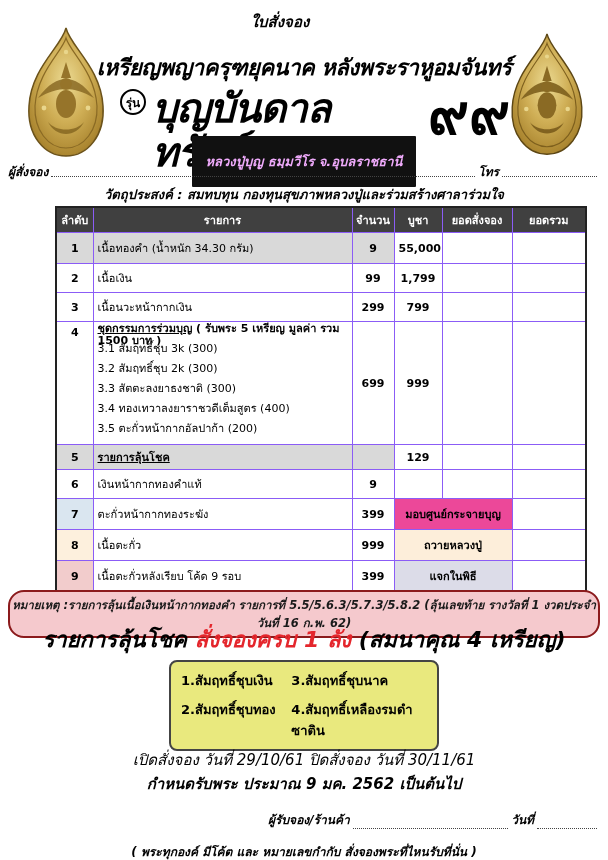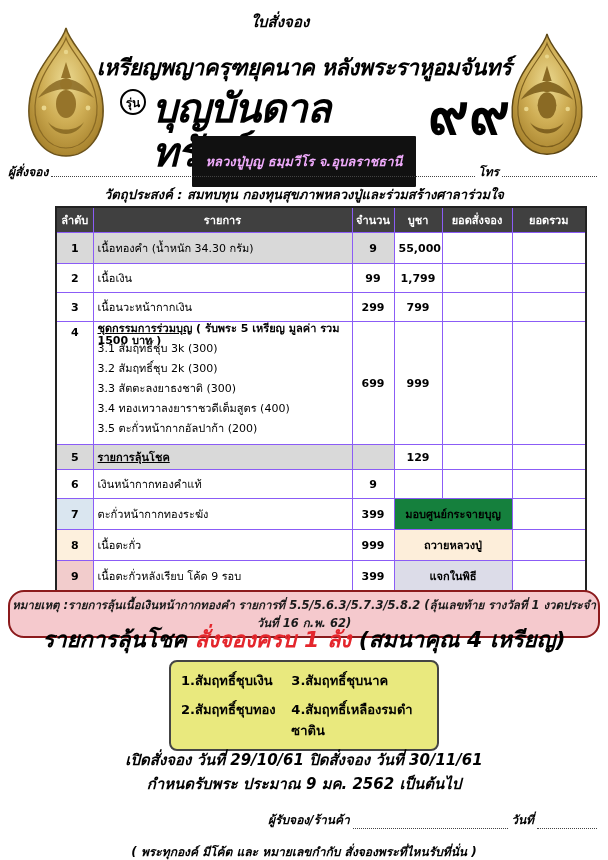--- a/index.html
+++ b/index.html
@@ -33,38 +33,38 @@
   table.order{border:2px solid #222;}
   table.order th{background:#404040;color:#fff;font-weight:bold;height:22px;text-align:center;padding:1px 2px;}
   td.c{text-align:center;}
   td.num{font-weight:bold;text-align:center;}
   tr.gray td.g{background:#d9d9d9;}
   .name-u{text-decoration:underline;font-weight:bold;}
   .sub-lines div{height:20px;line-height:12px;}
   .row-h28 td{height:26px;}
   .row-h24 td{height:22px;}
   .row-h30 td{height:28px;}
-  td.cell-blue{background:#15803d;}
+  td.cell-blue{background:#ec4899;}
   td.cell-cream{background:#fdeeda;}
   td.cell-lav{background:#dcdce8;}
   td.no-blue{background:#dae6f0;}
   td.no-cream{background:#fdf0dd;}
   td.no-pink{background:#f2cccc;}
   td.alloc{font-weight:bold;text-align:center;font-size:11.5px;}
   td.total-label{text-align:right;font-weight:bold;border-left:none;}
   td.total-label span{text-decoration:underline;}
   
   .note-box{top:590px;left:8px;width:592px;box-sizing:border-box;background:#f5c9cd;border:2px solid #8b1a1c;border-radius:16px;
     font-size:11.5px;font-weight:bold;font-style:italic;text-align:center;padding:4px 2px;color:#1a1a1a;}
   .lucky-line{top:622px;left:0;width:608px;text-align:center;font-size:22px;font-weight:bold;font-style:italic;}
   .lucky-line .hl{color:#e4262c;}
   .yellow-box{top:660px;left:169px;width:270px;box-sizing:border-box;background:#e9e97e;border:2px solid #444;border-radius:8px;
     padding:8px 10px;display:grid;grid-template-columns:1fr 1.3fr;row-gap:8px;column-gap:6px;
     font-size:13px;font-weight:bold;}
-  .date-line1{top:748px;left:0;width:608px;text-align:center;font-size:15px;font-weight:bold;font-style:italic;}
+  .date-line1{top:748px;left:0;width:608px;text-align:center;font-size:15px;font-weight:normal;font-style:italic;}
   .date-line2{top:772px;left:0;width:608px;text-align:center;font-size:15px;font-weight:bold;font-style:italic;}
   .receiver-line{top:810px;left:268px;width:332px;display:flex;align-items:flex-end;font-size:12px;font-weight:bold;font-style:italic;}
   .remark{top:842px;left:0;width:608px;text-align:center;font-size:12px;font-weight:bold;font-style:italic;}
 </style>
 </head>
 <body>
 
 <div class="page">
 
   <div class="abs form-label">ใบสั่งจอง</div>

